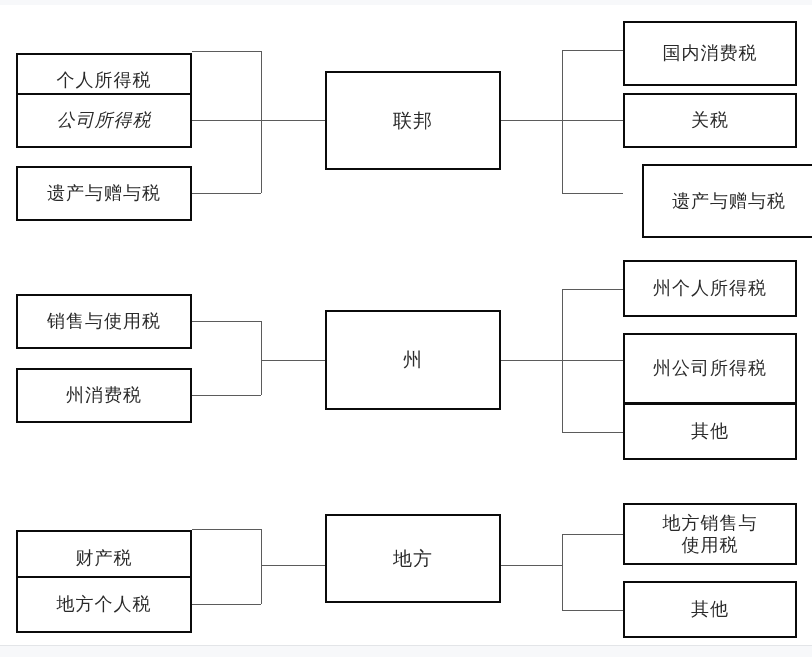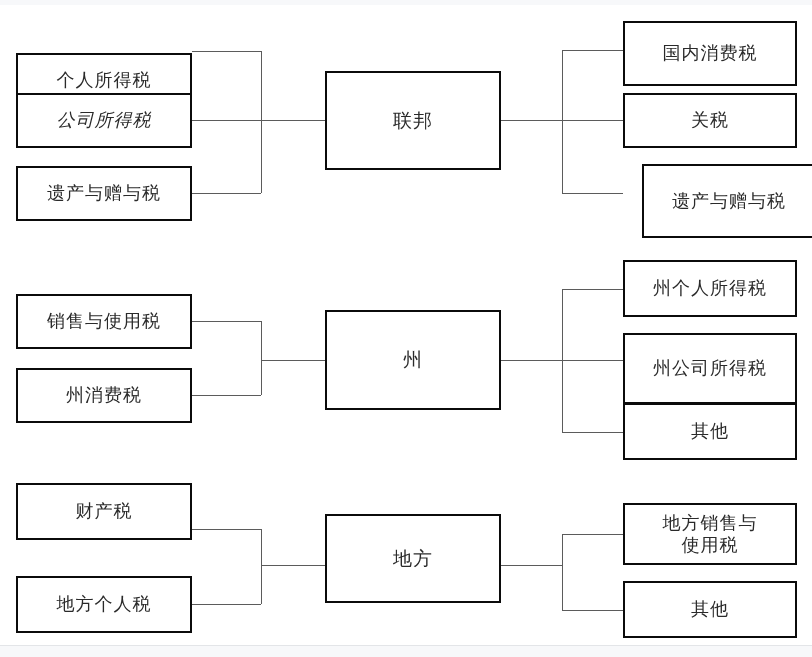--- a/index.html
+++ b/index.html
@@ -138,21 +138,21 @@
   <div class="hline" style="left:192px; top:395px; width:69px;"></div>
   <div class="vline" style="left:261px; top:321px; height:74px;"></div>
   <div class="hline" style="left:261px; top:360px; width:64px;"></div>
 
   <div class="hline" style="left:501px; top:360px; width:61px;"></div>
   <div class="vline" style="left:562px; top:289px; height:143px;"></div>
   <div class="hline" style="left:562px; top:289px; width:61px;"></div>
   <div class="hline" style="left:562px; top:360px; width:61px;"></div>
   <div class="hline" style="left:562px; top:432px; width:61px;"></div>
 
-  <div class="node" style="left:16px; top:483px; width:176px; height:57px;">
+  <div class="node" style="left:16px; top:530px; width:176px; height:57px;">
     <span class="node-label">财产税</span>
   </div>
   <div class="node" style="left:16px; top:576px; width:176px; height:57px;">
     <span class="node-label">地方个人税</span>
   </div>
 
   <div class="node center" style="left:325px; top:514px; width:176px; height:89px;">
     <span class="node-label">地方</span>
   </div>
 

